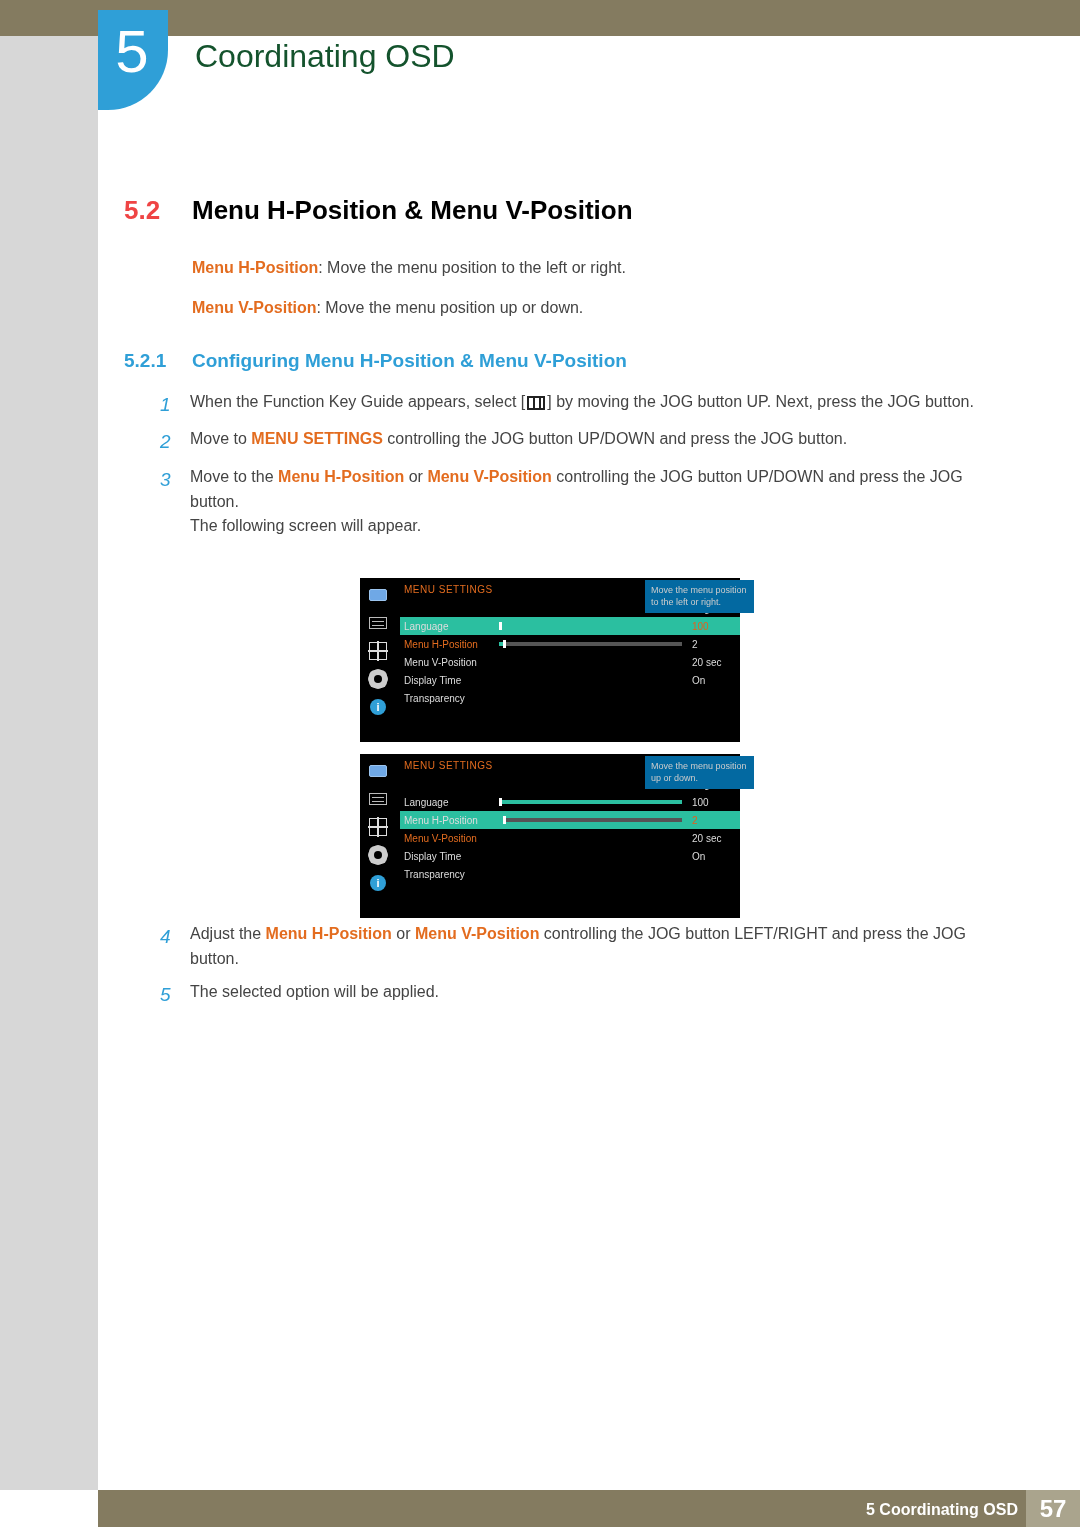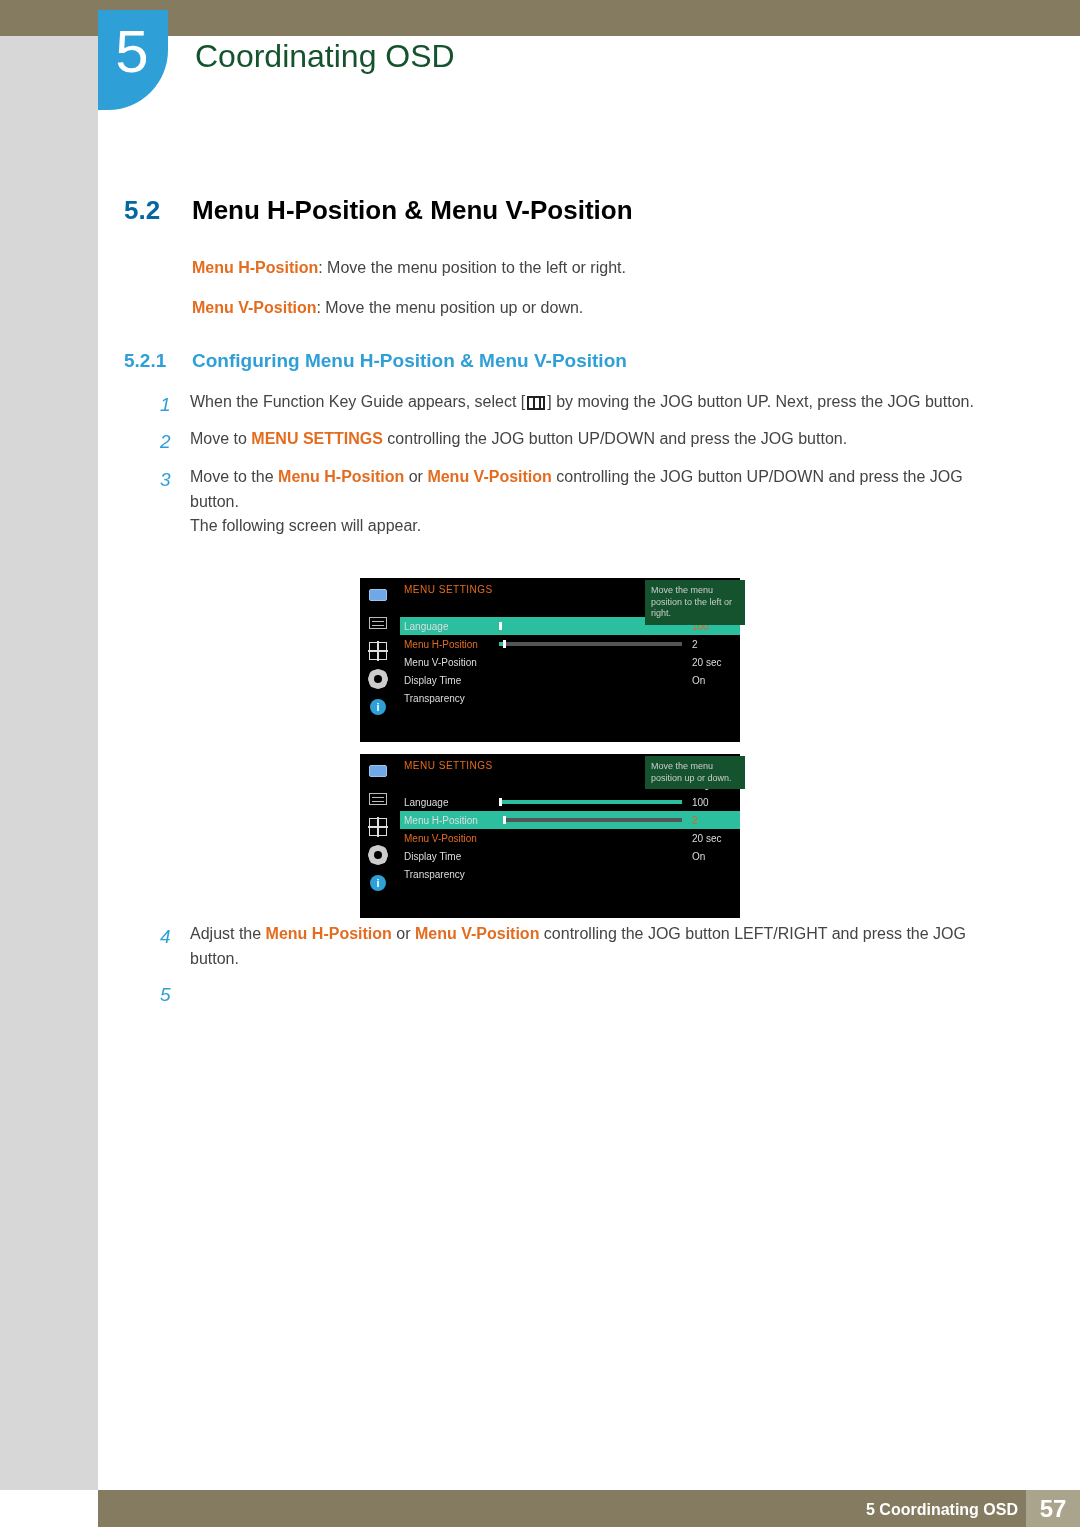--- a/index.html
+++ b/index.html
@@ -42,21 +42,21 @@
     position: absolute;
     top: 38px; left: 195px;
     font-size: 32px;
     color: #14532d;
     font-weight: 400;
   }
   .section-num {
     position: absolute;
     top: 195px; left: 124px;
     font-size: 26px;
-    color: #0369a1;
+    color: #ef4444;
     font-weight: bold;
   }
   .section-title {
     position: absolute;
     top: 195px; left: 192px;
     font-size: 26px;
     color: #000000;
     font-weight: bold;
   }
   .body-text {
@@ -233,22 +233,22 @@
   .row-slider .fill {
     position: absolute; top:0; bottom:0; left:0;
     background: #2bbfa0;
   }
   .row-slider .thumb {
     position:absolute; top:-2px; width:3px; height:8px; background:#fff;
   }
   .row-val { width: 40px; text-align: left; font-size: 10px; }
   .osd-tooltip {
     position: absolute;
-    width: 100px;
-    background: #14532d;
+    width: 109px;
+    background: #0369a1;
     color: #ccc;
     font-size: 9px;
     padding: 5px 6px;
     line-height: 1.3;
   }
   .tt1 { top: 580px; left: 645px; }
   .tt2 { top: 756px; left: 645px; }
 
   .steps-after { top: 922px; }
 
@@ -434,18 +434,19 @@
 
 <div class="step-list steps-after">
   <div class="step">
     <div class="step-n">4</div>
     <div class="step-t">
       <span>Adjust the </span><span class="strong-orange">Menu H-Position</span><span> or </span><span class="strong-orange">Menu V-Position</span><span> controlling the JOG button LEFT/RIGHT and press the JOG button.</span>
     </div>
   </div>
   <div class="step">
     <div class="step-n">5</div>
+    <div class="step-t">The selected option will be applied.</div>
   </div>
 </div>
 
 <div class="footer-bar"></div>
 <div class="footer-text">5 Coordinating OSD</div>
 <div class="footer-page">57</div>
 
 </body></html>

